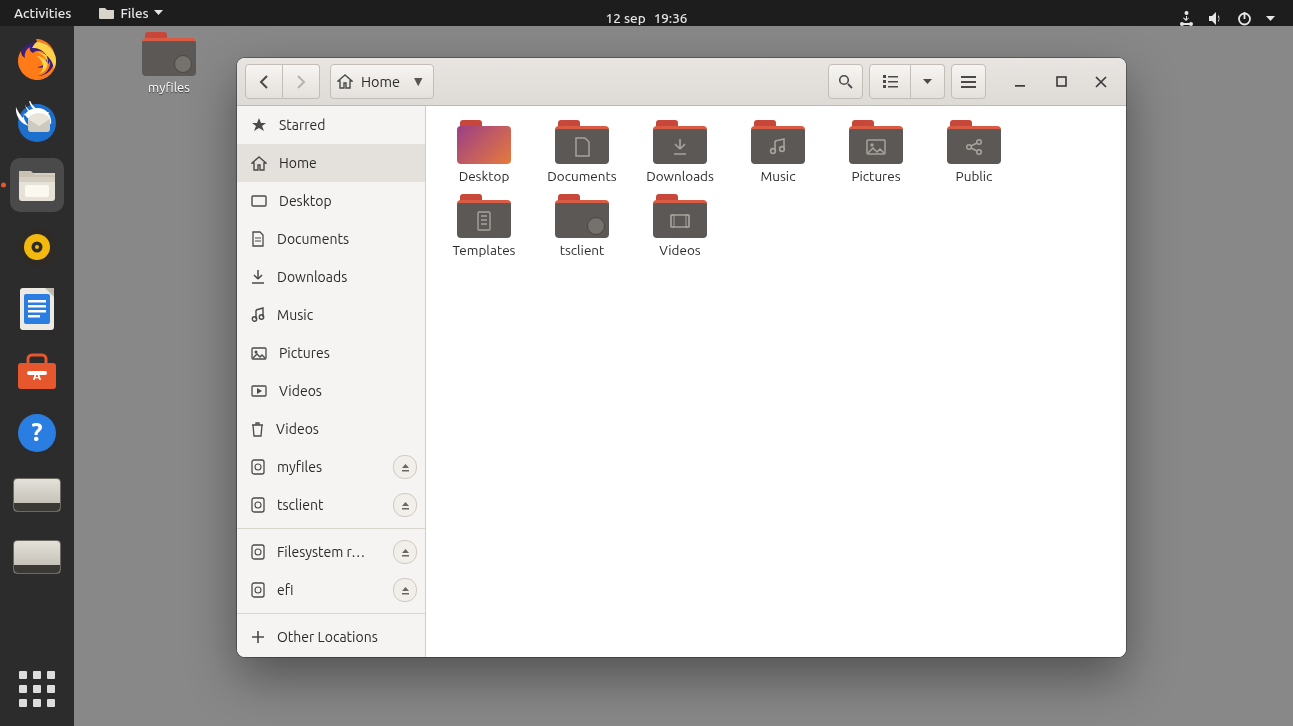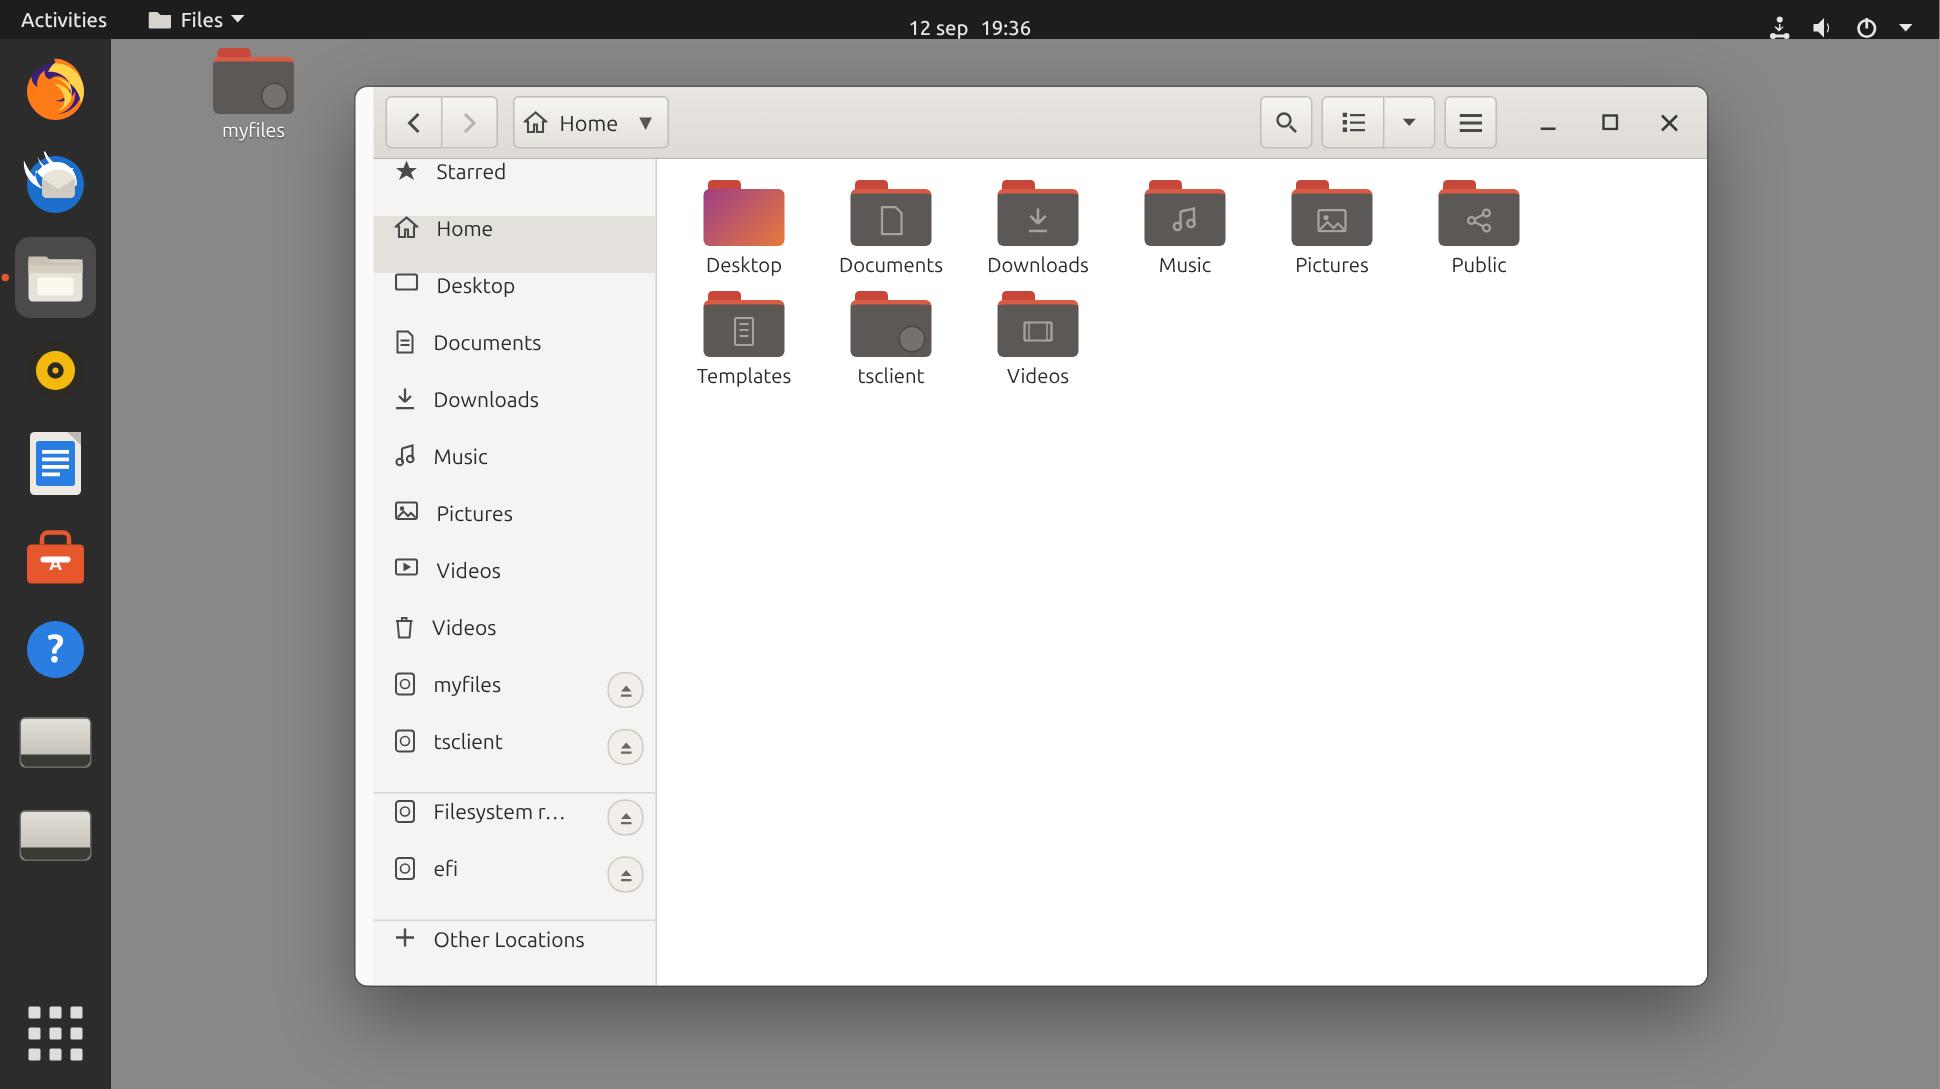--- a/index.html
+++ b/index.html
@@ -121,21 +121,20 @@
     left: 237px;
     top: 58px;
     width: 889px;
     height: 599px;
     background: #fafafa;
     border-radius: 8px;
     box-shadow: 0 20px 50px rgba(0,0,0,.4), 0 0 0 1px rgba(0,0,0,.3);
     display: flex;
     flex-direction: column;
     overflow: hidden;
-    padding-left: 12px;
   }
   .window {
     left: 163px; 
     top: 32px;
   }
 
   .headerbar {
     height: 47px;
     background: linear-gradient(#e8e5e2, #dedbd6);
     border-bottom: 1px solid #bfbab4;
@@ -190,20 +189,21 @@
     width: 188px;
     background: #f5f4f3;
     border-right: 1px solid #d1ccc6;
     overflow:auto;
     font-size: 14px;
     color:#2b2b2b;
   }
   .sidebar .sb-section-sep { height:1px; background:#d8d4ce; margin: 4px 0; }
   .sb-item {
     display:flex;
+    align-items:center;
     height: 38px;
     padding-left: 14px;
     padding-right: 8px;
     gap: 12px;
   }
   .sb-item.selected { background:#e4e1dc; }
   .sb-item .eject {
     margin-left:auto;
     width:22px;height:22px;
     border:1px solid #cfcac3;

